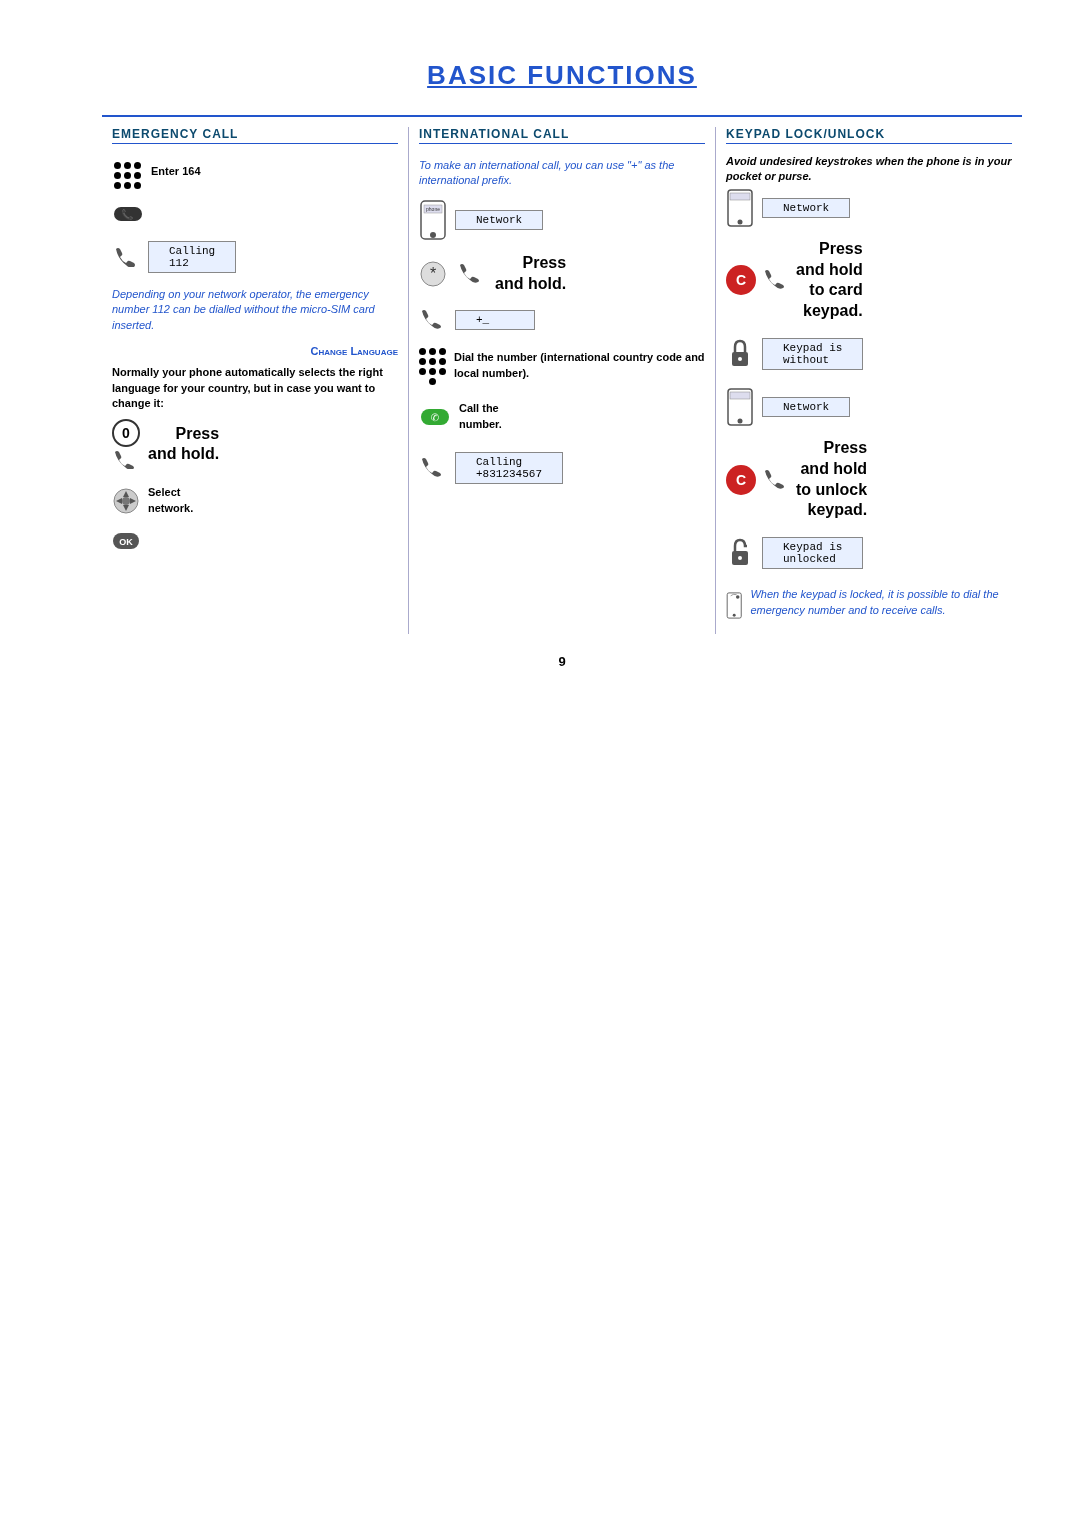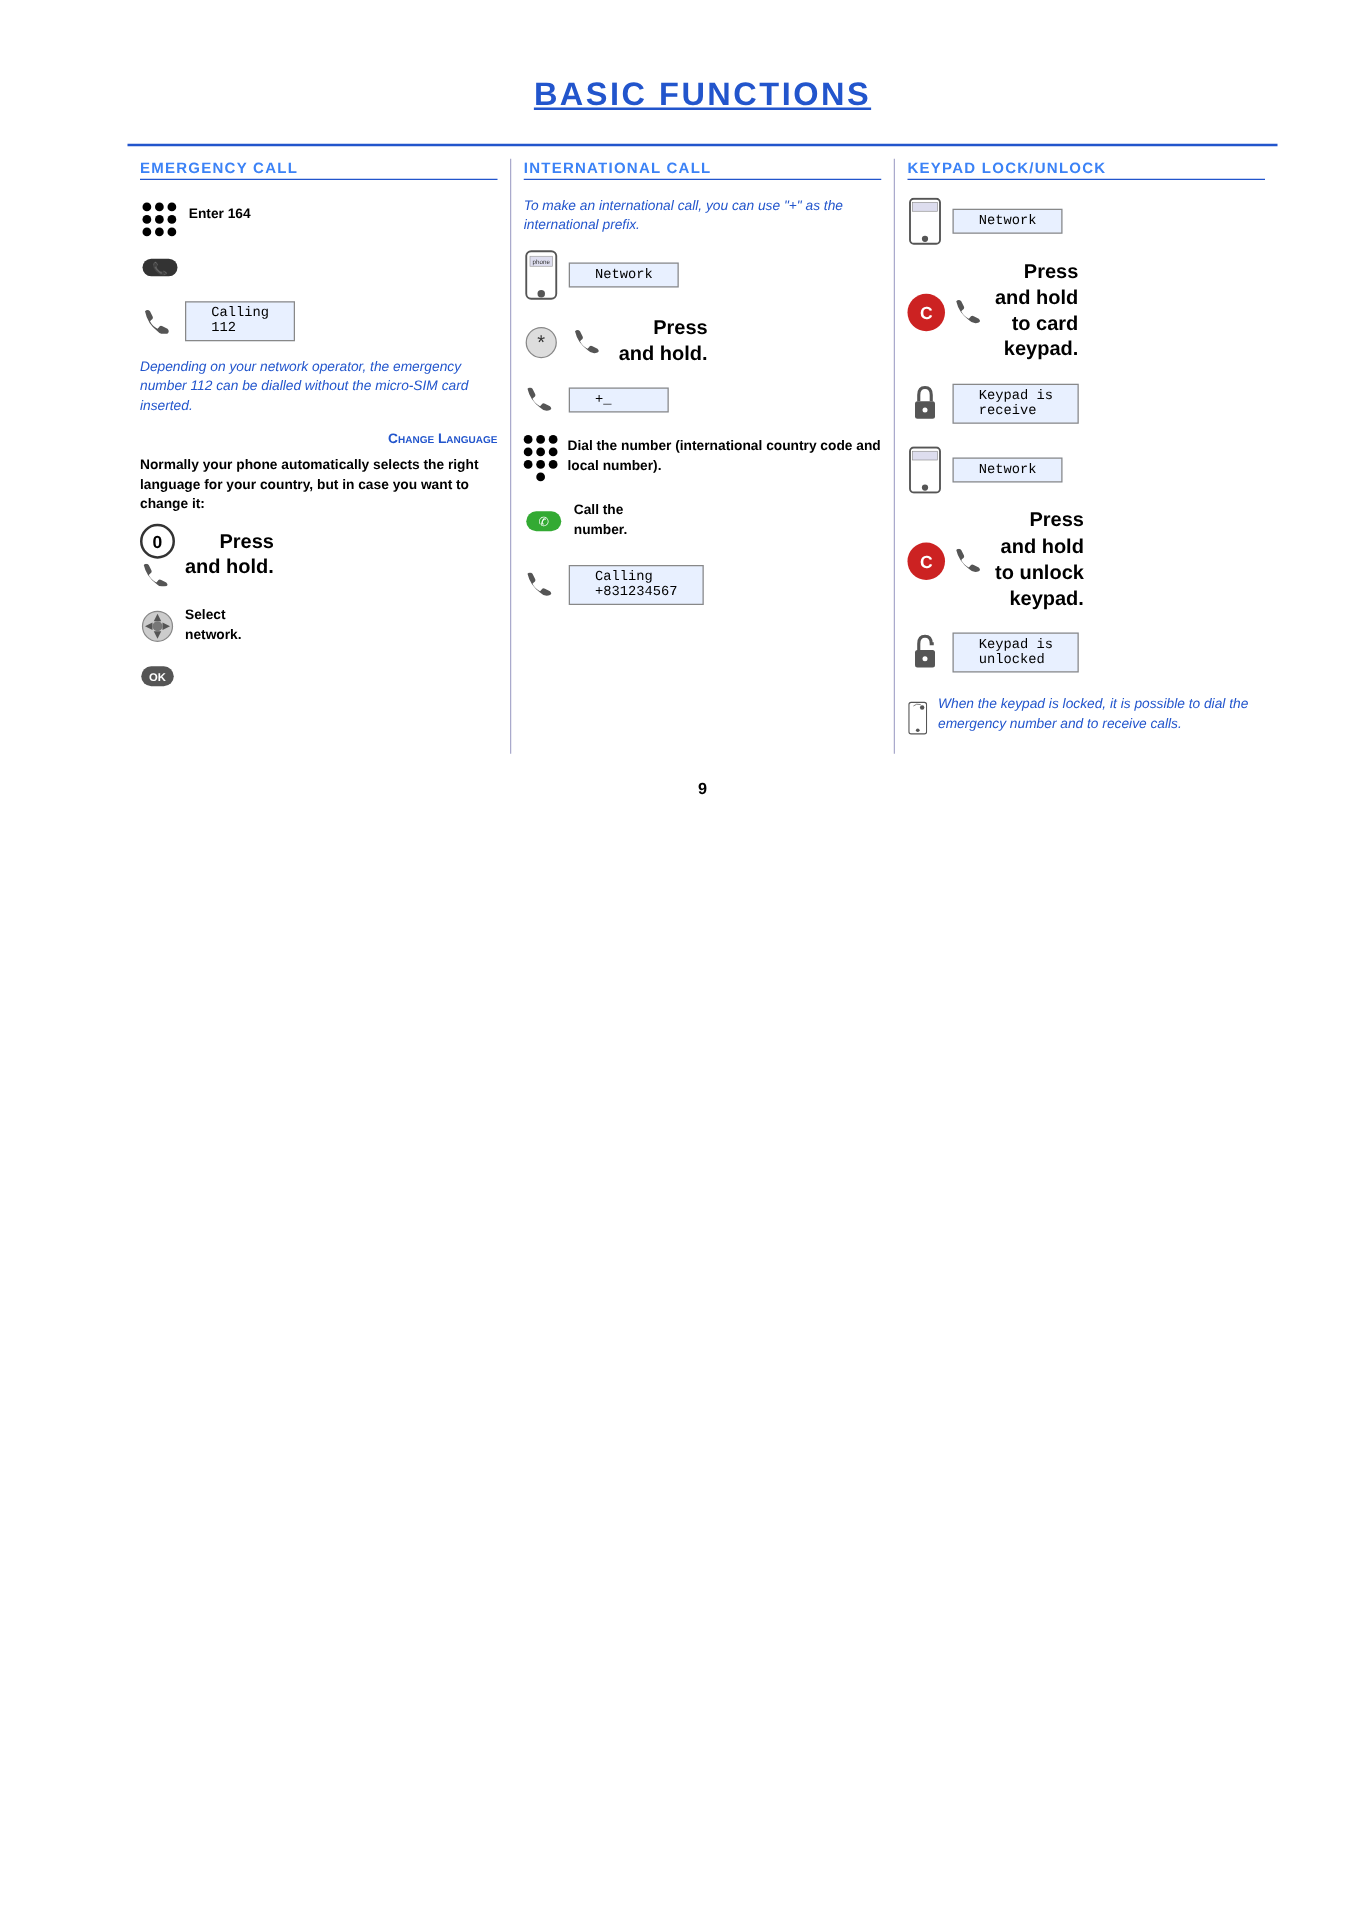--- a/index.html
+++ b/index.html
@@ -56,21 +56,21 @@
       padding: 0 10px;
       border-right: 1px solid #aac;
     }
     .column:last-child {
       border-right: none;
     }
 
     .col-header {
       font-size: 12px;
       font-weight: bold;
-      color: #3b82f6;
+      color: #0c4a6e;
       text-transform: uppercase;
       font-variant: small-caps;
       letter-spacing: 1px;
       margin-bottom: 10px;
       border-bottom: 1px solid #2255cc;
       padding-bottom: 2px;
     }
 
     .screen-box {
       border: 1px solid #888;
@@ -333,20 +333,21 @@
           <div>Calling</div>
           <div>+831234567</div>
         </div>
       </div>
 
     </div>
 
     <div class="column">
       <div class="col-header">Keypad Lock/Unlock</div>
 
+      <div class="highlight-bold">Avoid undesired keystrokes when the phone is in your pocket or purse.</div>
 
       <div class="icon-row spacer-sm" style="align-items:center;">
         <svg width="28" height="38" viewBox="0 0 28 38">
           <rect x="2" y="1" width="24" height="36" rx="3" fill="none" stroke="#555" stroke-width="1.5"></rect>
           <rect x="4" y="4" width="20" height="7" fill="#dde" stroke="#888" stroke-width="0.5"></rect>
           <circle cx="14" cy="33" r="2.5" fill="#555"></circle>
         </svg>
         <div class="screen-box">
           <span>Network</span>
         </div>
@@ -369,21 +370,21 @@
 
       <div class="icon-row" style="align-items:center;">
 
         <svg width="28" height="32" viewBox="0 0 28 32">
           <rect x="6" y="14" width="16" height="14" rx="2" fill="#555"></rect>
           <path d="M9 14 L9 9 Q9 3 14 3 Q19 3 19 9 L19 14" fill="none" stroke="#555" stroke-width="2.5"></path>
           <circle cx="14" cy="21" r="2" fill="white"></circle>
         </svg>
         <div class="screen-box">
           <div>Keypad is</div>
-          <div>receive</div>
+          <div>without</div>
         </div>
       </div>
 
       <div class="icon-row spacer" style="align-items:center;">
         <svg width="28" height="38" viewBox="0 0 28 38">
           <rect x="2" y="1" width="24" height="36" rx="3" fill="none" stroke="#555" stroke-width="1.5"></rect>
           <rect x="4" y="4" width="20" height="7" fill="#dde" stroke="#888" stroke-width="0.5"></rect>
           <circle cx="14" cy="33" r="2.5" fill="#555"></circle>
         </svg>
         <div class="screen-box">

